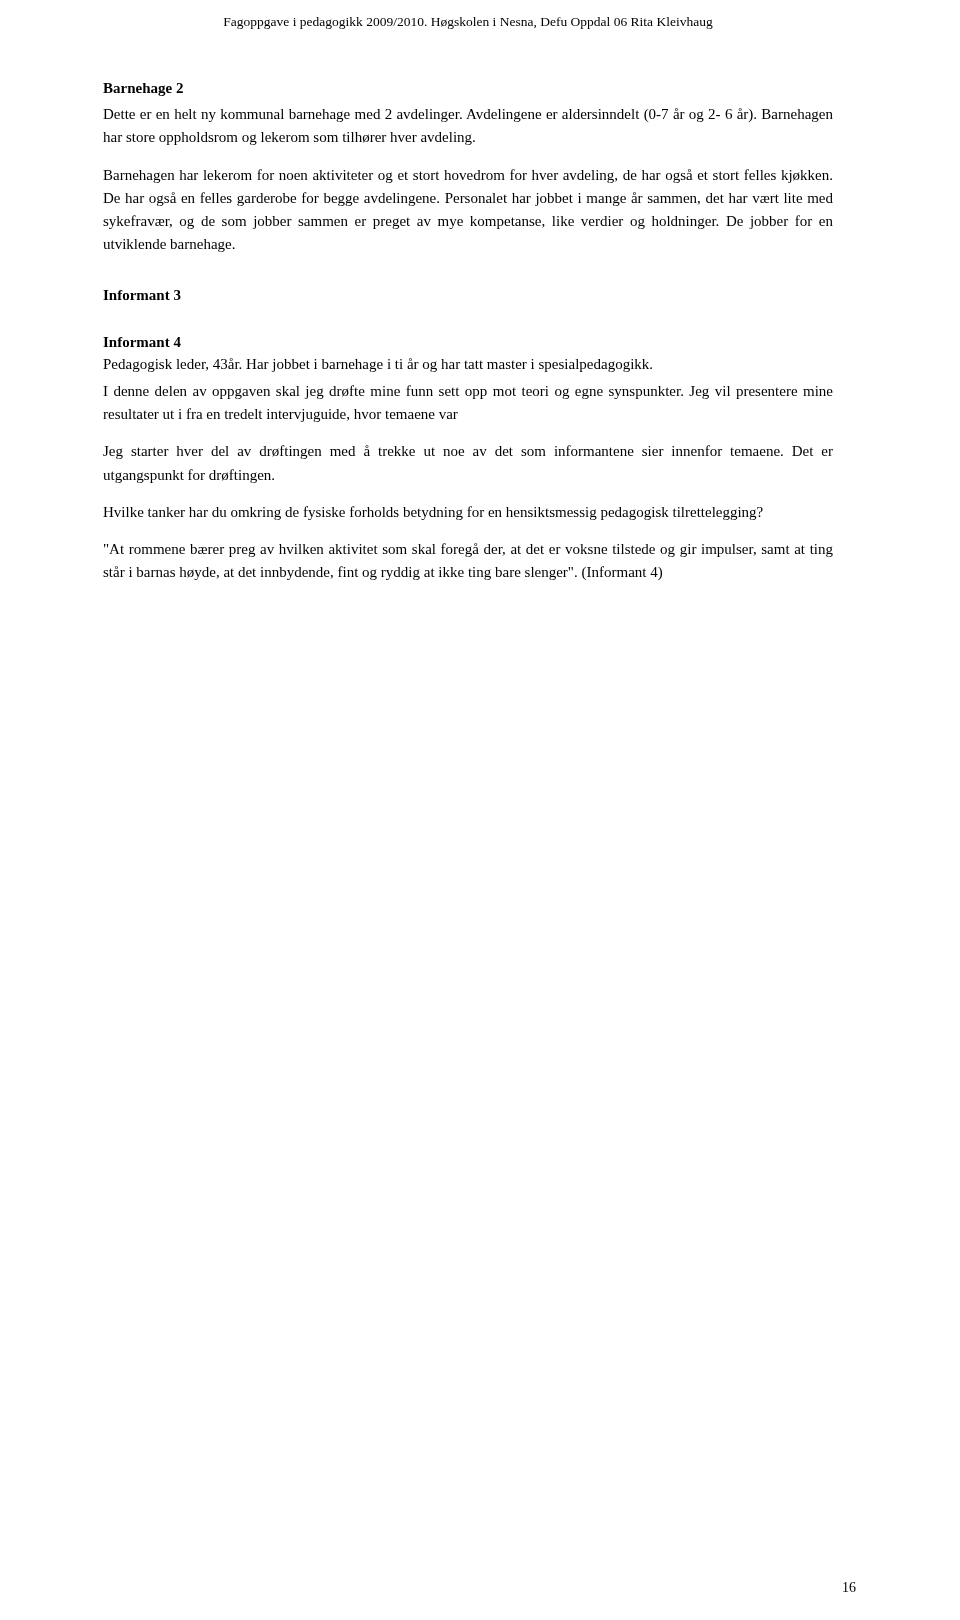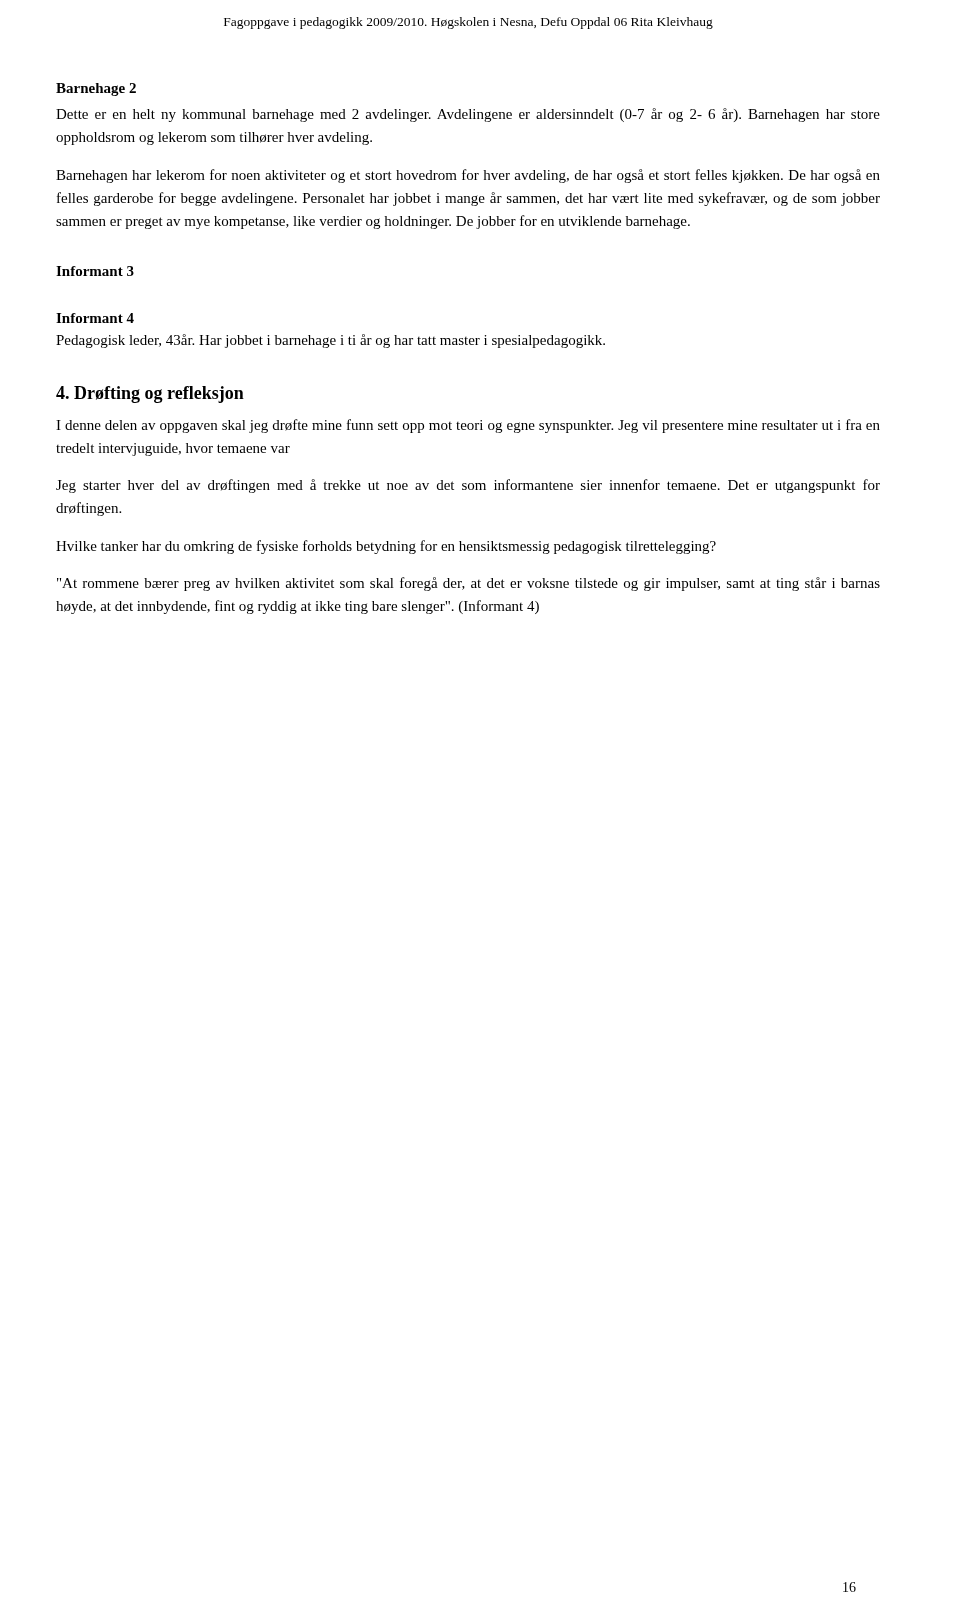--- a/index.html
+++ b/index.html
@@ -13,21 +13,21 @@
       font-family: "Times New Roman", Times, serif;
       font-size: 15px;
       color: #000000;
       width: 960px;
       min-height: 1620px;
     }
 
     .page {
       width: 936px;
       min-height: 1620px;
-      padding: 0 56px;
+      padding: 0 103px;
       position: relative;
     }
 
     .header {
       text-align: center;
       padding: 14px 0 30px 0;
       font-size: 13.5px;
       color: #000;
     }
 
@@ -107,21 +107,20 @@
 
     <div class="paragraph">Dette er en helt ny kommunal barnehage med 2 avdelinger. Avdelingene er aldersinndelt (0-7 år og 2- 6 år). Barnehagen har store oppholdsrom og lekerom som tilhører hver avdeling.</div>
 
     <div class="paragraph">Barnehagen har lekerom for noen aktiviteter og et stort hovedrom for hver avdeling, de har også et stort felles kjøkken. De har også en felles garderobe for begge avdelingene. Personalet har jobbet i mange år sammen, det har vært lite med sykefravær, og de som jobber sammen er preget av mye kompetanse, like verdier og holdninger. De jobber for en utviklende barnehage.</div>
 
     <div class="informant-heading">Informant 3</div>
 
     <div class="informant-heading">Informant 4</div>
     <div class="informant-desc">Pedagogisk leder, 43år. Har jobbet i barnehage i ti år og har tatt master i spesialpedagogikk.</div>
 
-    <div class="main-section-title">4. Drøfting og refleksjon</div>
 
     <div class="paragraph">
       <span>I denne delen av oppgaven skal jeg drøfte mine funn sett opp mot teori og egne synspunkter. Jeg vil presentere mine resultater ut i fra en tredelt intervjuguide, hvor temaene var</span>
     </div>
 
 
     <div class="paragraph">Jeg starter hver del av drøftingen med å trekke ut noe av det som informantene sier innenfor temaene. Det er utgangspunkt for drøftingen.</div>
 
 
     <div class="paragraph">Hvilke tanker har du omkring de fysiske forholds betydning for en hensiktsmessig pedagogisk tilrettelegging?</div>

